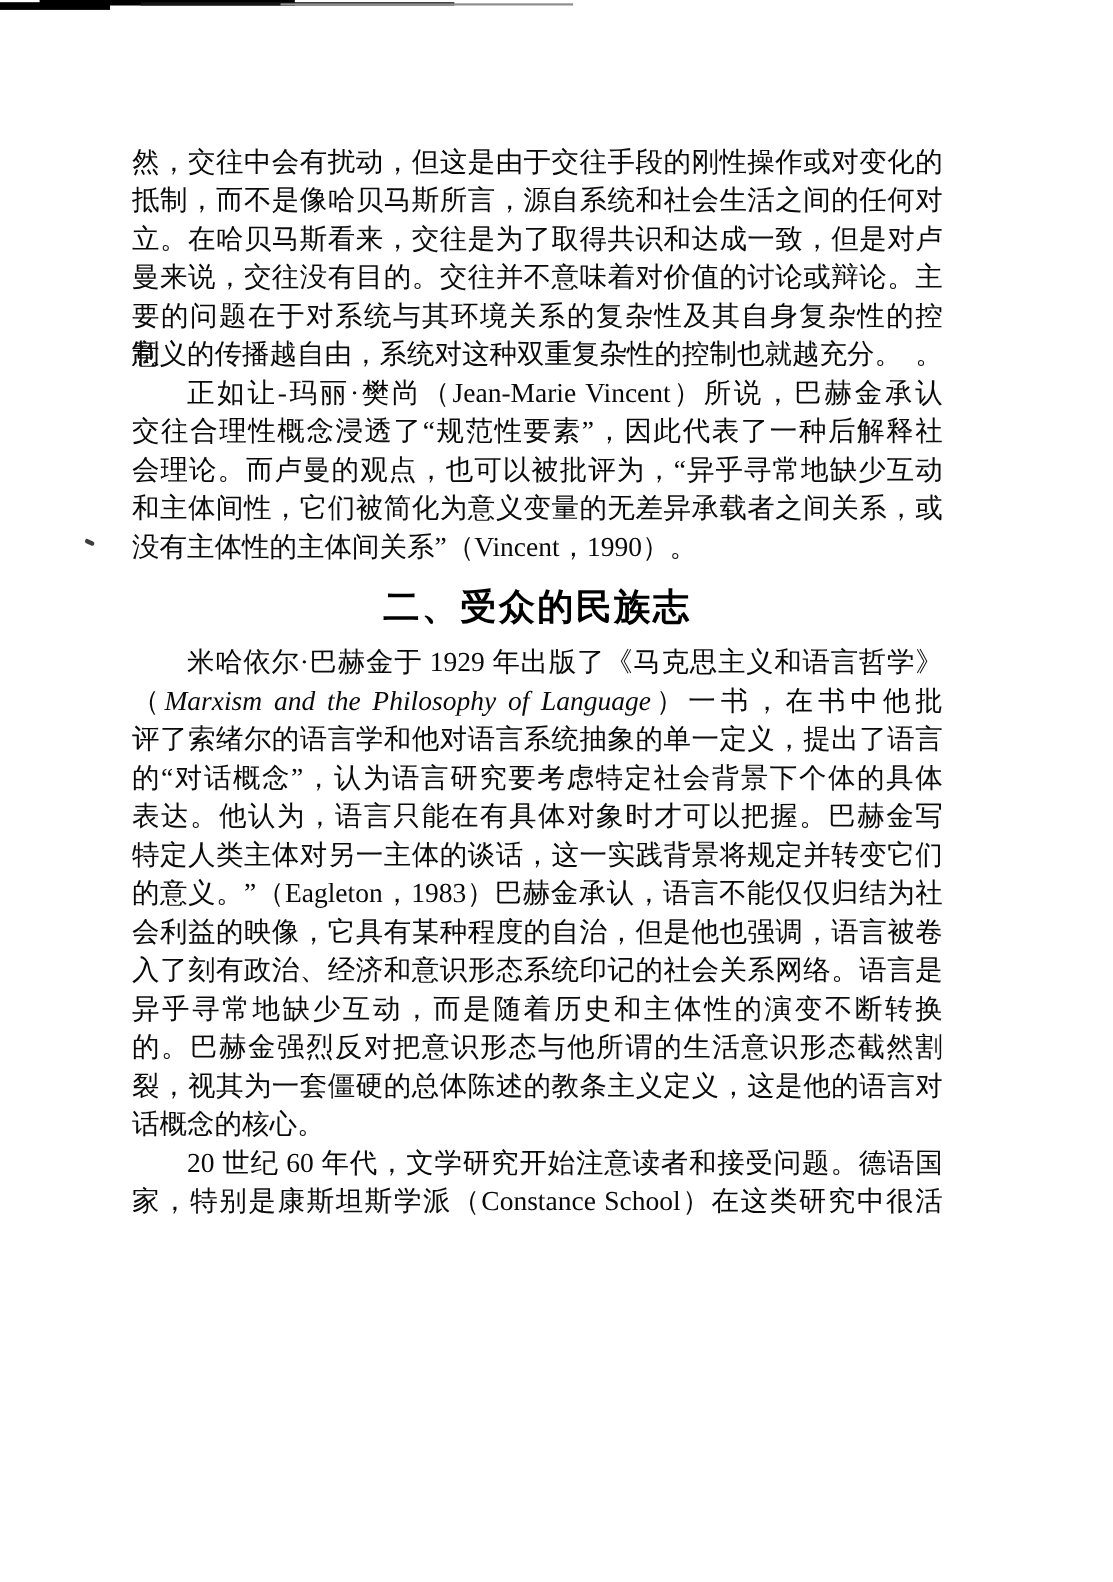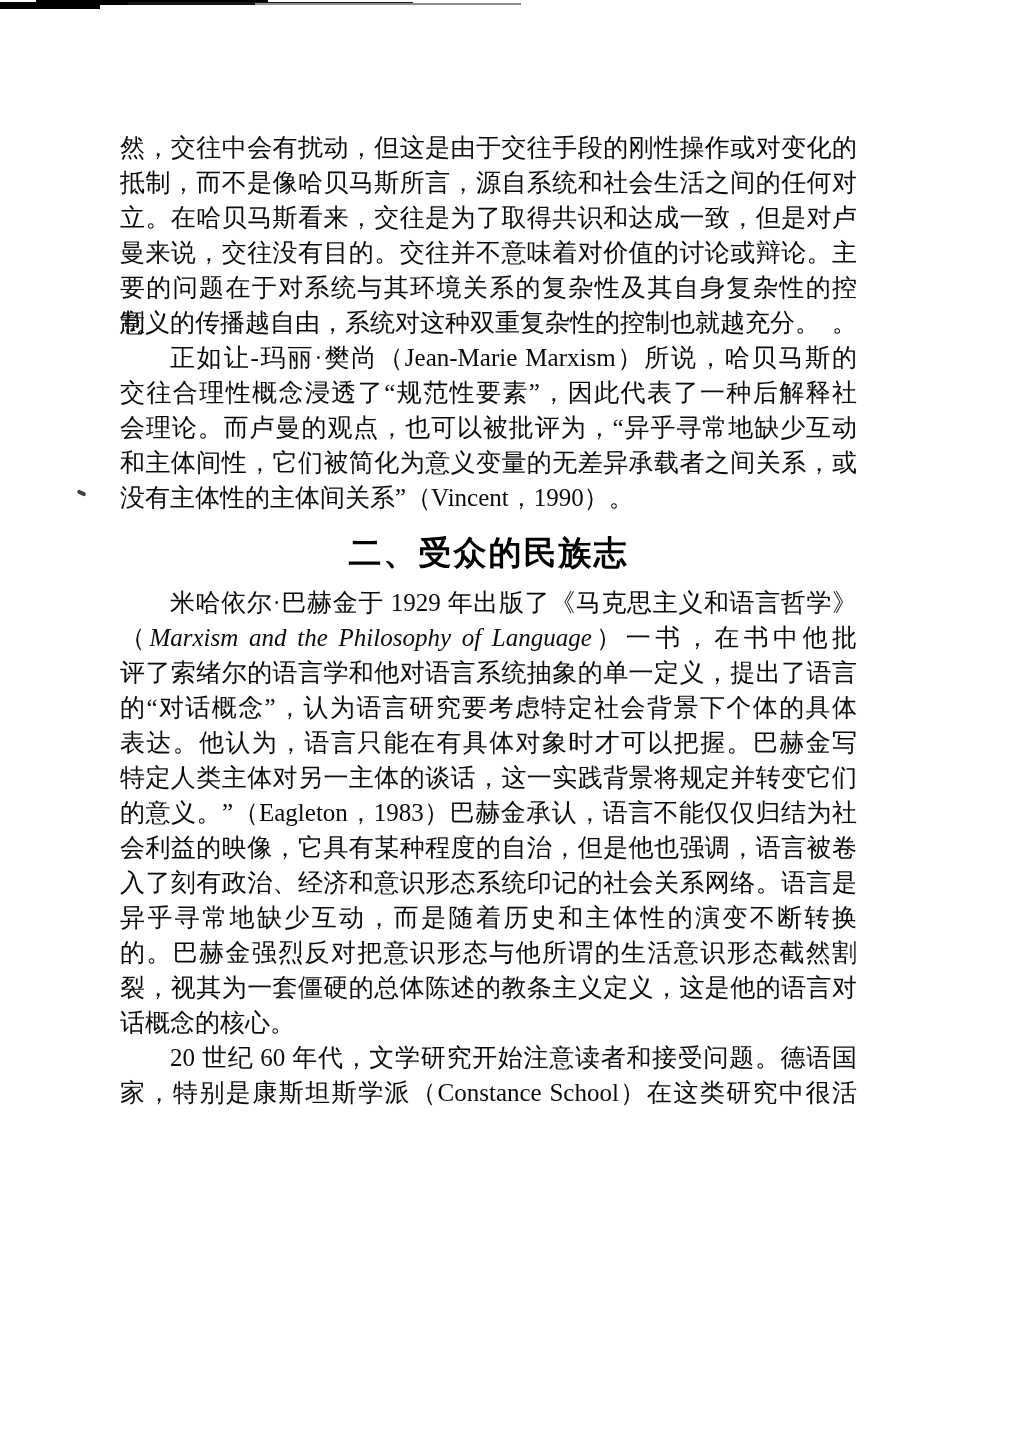--- a/index.html
+++ b/index.html
@@ -93,21 +93,21 @@
     <div class="para">
       <div class="ln">然，交往中会有扰动，但这是由于交往手段的刚性操作或对变化的</div>
       <div class="ln">抵制，而不是像哈贝马斯所言，源自系统和社会生活之间的任何对</div>
       <div class="ln">立。在哈贝马斯看来，交往是为了取得共识和达成一致，但是对卢</div>
       <div class="ln">曼来说，交往没有目的。交往并不意味着对价值的讨论或辩论。主</div>
       <div class="ln">要的问题在于对系统与其环境关系的复杂性及其自身复杂性的控制。</div>
       <div class="ln end">意义的传播越自由，系统对这种双重复杂性的控制也就越充分。</div>
     </div>
 
     <div class="para">
-      <div class="ln ind">正如让-玛丽·樊尚（Jean-Marie Marxism）所说，哈贝马斯的</div>
+      <div class="ln ind">正如让-玛丽·樊尚（Jean-Marie Vincent）所说，巴赫金承认</div>
       <div class="ln">交往合理性概念浸透了“规范性要素”，因此代表了一种后解释社</div>
       <div class="ln">会理论。而卢曼的观点，也可以被批评为，“异乎寻常地缺少互动</div>
       <div class="ln">和主体间性，它们被简化为意义变量的无差异承载者之间关系，或</div>
       <div class="ln end">没有主体性的主体间关系”（Vincent，1990）。</div>
     </div>
 
     <h2 class="heading">二、受众的民族志</h2>
 
 
     <div class="para gap-top">

